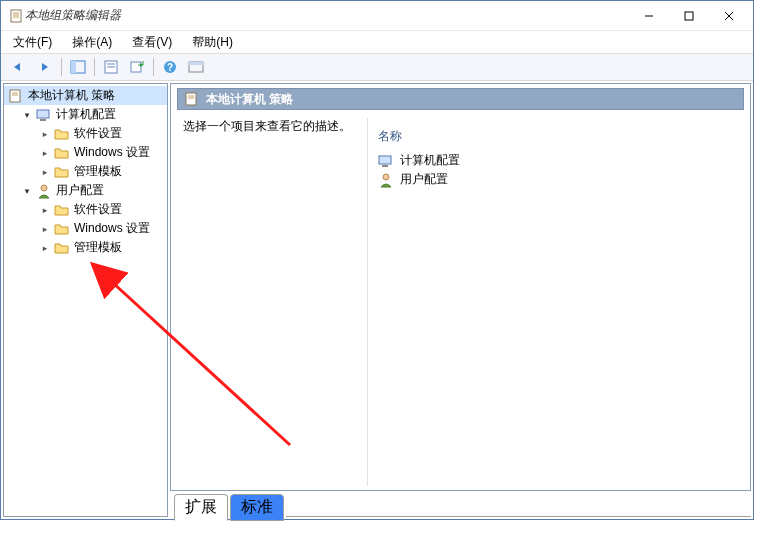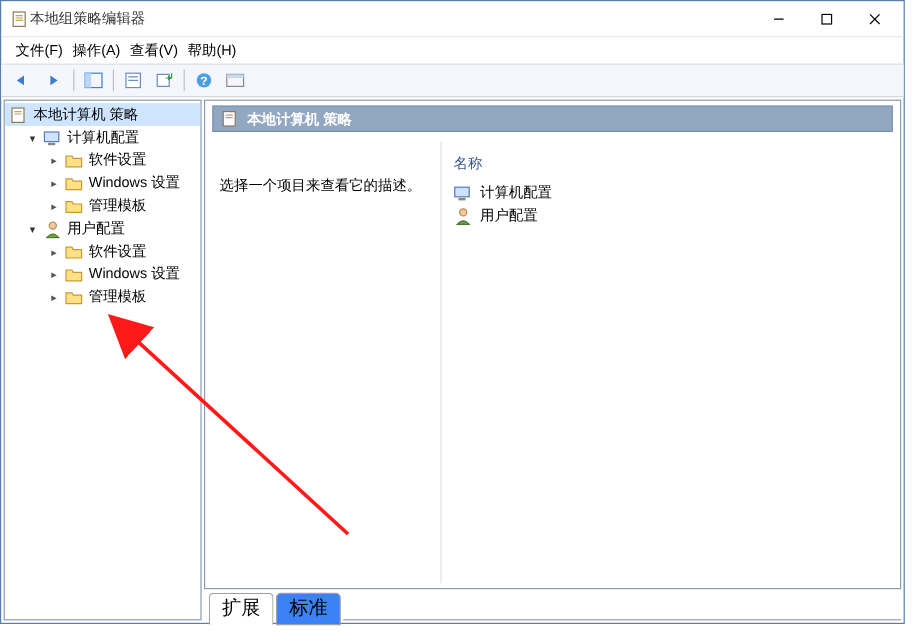--- a/index.html
+++ b/index.html
@@ -1,26 +1,26 @@
 <!DOCTYPE html>
 <html><head>
 <meta charset="utf-8">
 <style>
 * { box-sizing: border-box; margin: 0; padding: 0; font-family: "Microsoft YaHei", "Segoe UI", sans-serif; }
 body { background: #fff; width: 768px; height: 537px; overflow: hidden; position: relative; }
 
 .window { width: 754px; height: 520px; border: 1px solid #5a7ca8; background: #fff; display: flex; flex-direction: column; }
 
 
-.titlebar { height: 30px; display: flex; align-items: center; padding: 0 4px 0 8px; border-bottom: 1px solid #e8e8f0; }
+.titlebar { height: 30px; display: flex; align-items: center; padding: 0 4px 0 8px; border-bottom: 1px solid #e8e8f0; font-style: italic; }
 .title { font-size: 12px; flex: 1; color: #333; }
 .win-btn { width: 40px; height: 28px; display: flex; align-items: center; justify-content: center; font-size: 10px; }
 
 
-.menubar { height: 22px; display: flex; align-items: center; padding: 0 8px; font-size: 12px; }
+.menubar { height: 22px; display: flex; align-items: center; padding: 0 8px; font-size: 12px; gap: 12px; }
 .menu-item { padding: 2px 4px; color: #000; }
 
 
 .toolbar { height: 28px; border-top: 1px solid #e0e0e0; border-bottom: 1px solid #d8d8d8; background: #f5f6fc; display: flex; align-items: center; padding: 0 6px; gap: 2px; }
 .tb-sep { width: 1px; height: 18px; background: #c0c0c0; margin: 0 2px; }
 .tb-btn { width: 24px; height: 22px; display: flex; align-items: center; justify-content: center; border: 1px solid transparent; border-radius: 2px; }
 
 
 .workarea { flex: 1; display: flex; min-height: 0; }
 .treepane { width: 165px; border: 1px solid #8a9db2; background: #fff; margin: 2px 1px 2px 2px; overflow: auto; font-size: 12px; padding: 2px 0; }
@@ -31,21 +31,21 @@
 .indent0 { padding-left: 4px; }
 .indent1 { padding-left: 18px; }
 .indent2 { padding-left: 36px; }
 .tri.open::before { content: "▾"; color: #333; }
 .tri.closed::before { content: "▸"; }
 
 .rightpane { flex: 1; display: flex; flex-direction: column; margin: 2px 2px 2px 1px; min-width: 0; }
 .content-frame { flex: 1; border: 1px solid #8a9db2; background: #fff; padding: 4px 6px; display: flex; flex-direction: column; min-height: 0; }
 .content-header { height: 22px; background: #91a7c2; display: flex; align-items: center; padding: 0 6px; gap: 6px; color: #fff; font-size: 12px; font-weight: bold; border: 1px solid #7a92b0; }
 .content-body { flex: 1; display: flex; padding-top: 8px; font-size: 12px; }
-.desc-col { width: 190px; padding: 0 6px; margin-top: 28px; }
+.desc-col { width: 190px; padding: 0 6px; }
 .list-col { flex: 1; border-left: 1px solid #e0e0e0; padding: 0 10px; }
 .col-head { color: #3a5a8a; margin-bottom: 6px; margin-top: 10px; }
 .list-item { display: flex; align-items: center; gap: 6px; padding: 1px 0; }
 
 .tabs { height: 24px; display: flex; align-items: flex-start; padding-left: 4px; font-size: 16px; margin-top: 2px; }
 .tab { border: 1px solid #a0a0a0; border-top-left-radius: 4px; border-top-right-radius: 4px; padding: 2px 10px; background: #3b82f6; margin-right: 2px; position: relative; top: 1px; }
 .tab.active { background: #fff; border-bottom-color: #fff; }
 .tabs-line { border-top: 1px solid #a0a0a0; flex: 1; align-self: flex-end; }
 
 

